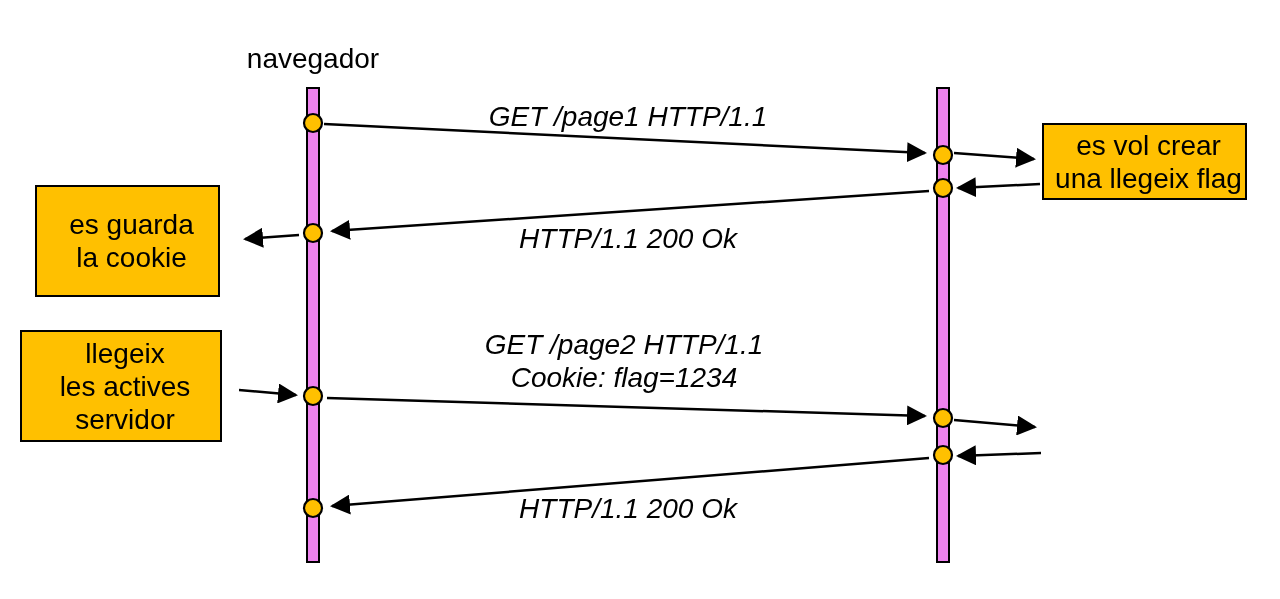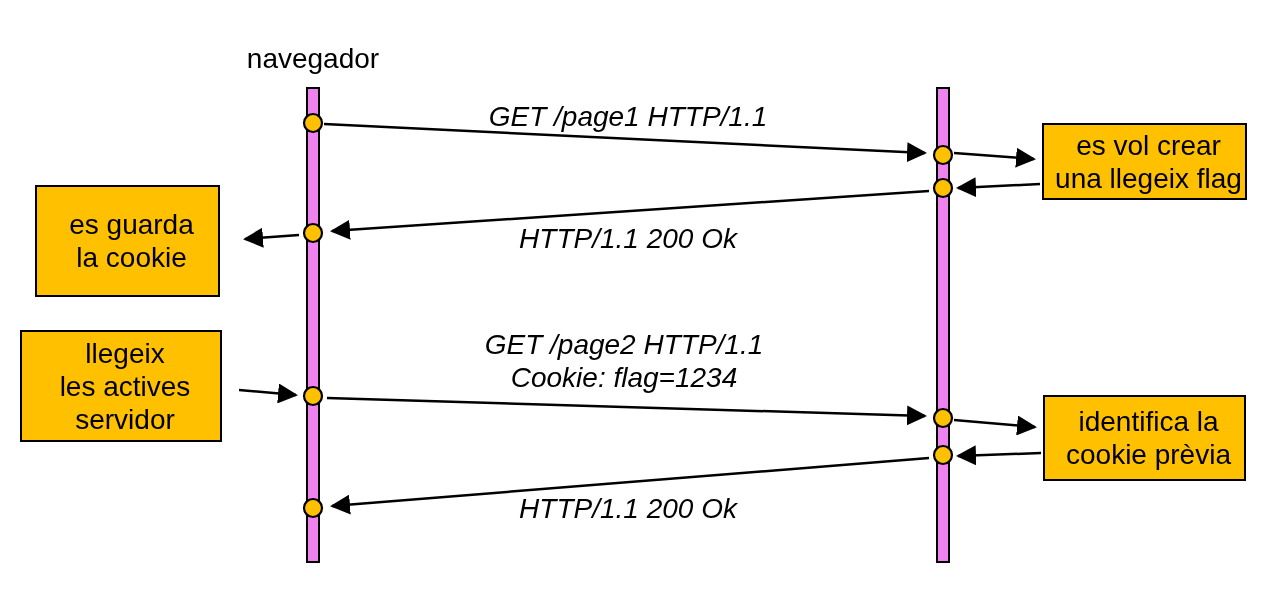--- a/index.html
+++ b/index.html
@@ -136,18 +136,14 @@
     <div>es guarda</div>
     <div>la cookie</div>
   </div>
 
   <div class="note" style="left:20px; top:330px; width:202px; height:112px;">
     <div>llegeix</div>
     <div>les actives</div>
     <div>servidor</div>
   </div>
 
-  <div class="note" style="left:1043px; top:395px; width:203px; height:86px;">
-    <div>identifica la</div>
-    <div>cookie prèvia</div>
-  </div>
 
 </div>
 
 </body></html>

